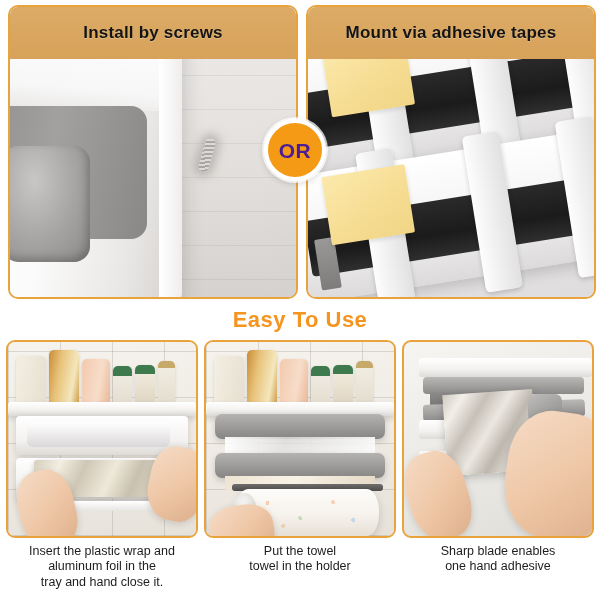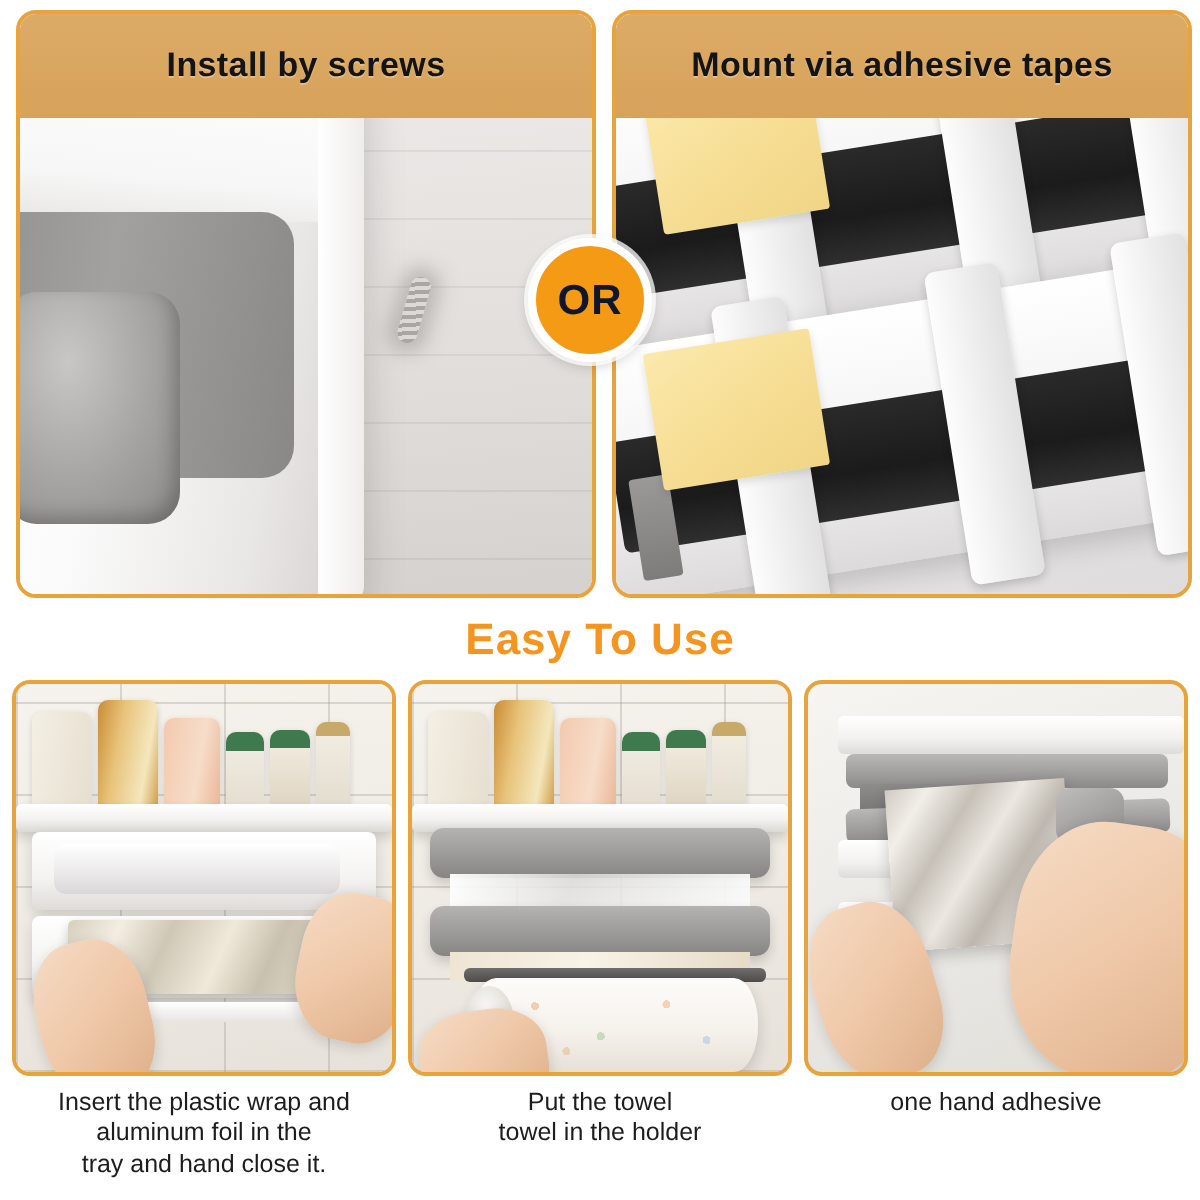--- a/index.html
+++ b/index.html
@@ -119,21 +119,21 @@
     position:absolute;left:264px;top:119px;width:62px;height:62px;
     border-radius:50%;
     background:#f59a15;
     border:4px solid #ffffff;
     box-sizing:border-box;
     display:flex;align-items:center;justify-content:center;
     box-shadow:0 0 0 2px rgba(255,255,255,.75),0 2px 7px rgba(0,0,0,.2);
     z-index:20;
   }
   .or-badge span{
-    color:#0f172a;font-size:21px;font-weight:700;letter-spacing:.5px;line-height:1;
+    color:#4c1d95;font-size:21px;font-weight:700;letter-spacing:.5px;line-height:1;
   }
 
   
   .section-title{
     position:absolute;left:0;top:302px;width:600px;height:36px;
     display:flex;align-items:center;justify-content:center;
   }
   .section-title span{
     color:#f5941e;font-size:22px;font-weight:700;letter-spacing:.5px;
   }
@@ -416,18 +416,19 @@
         <div class="dark"></div>
         <div class="gband b2"></div>
         <div class="slab s2"></div>
         <div class="slab s3"></div>
         <div class="foil3"></div>
         <div class="cutter"></div>
         <div class="hand hand-sm"></div>
         <div class="hand hand-big"></div>
       </div>
       <div class="caption">
+        <div>Sharp blade enables</div>
         <div>one hand adhesive</div>
       </div>
     </div>
 
   </div>
 </div>
 
 </body></html>

